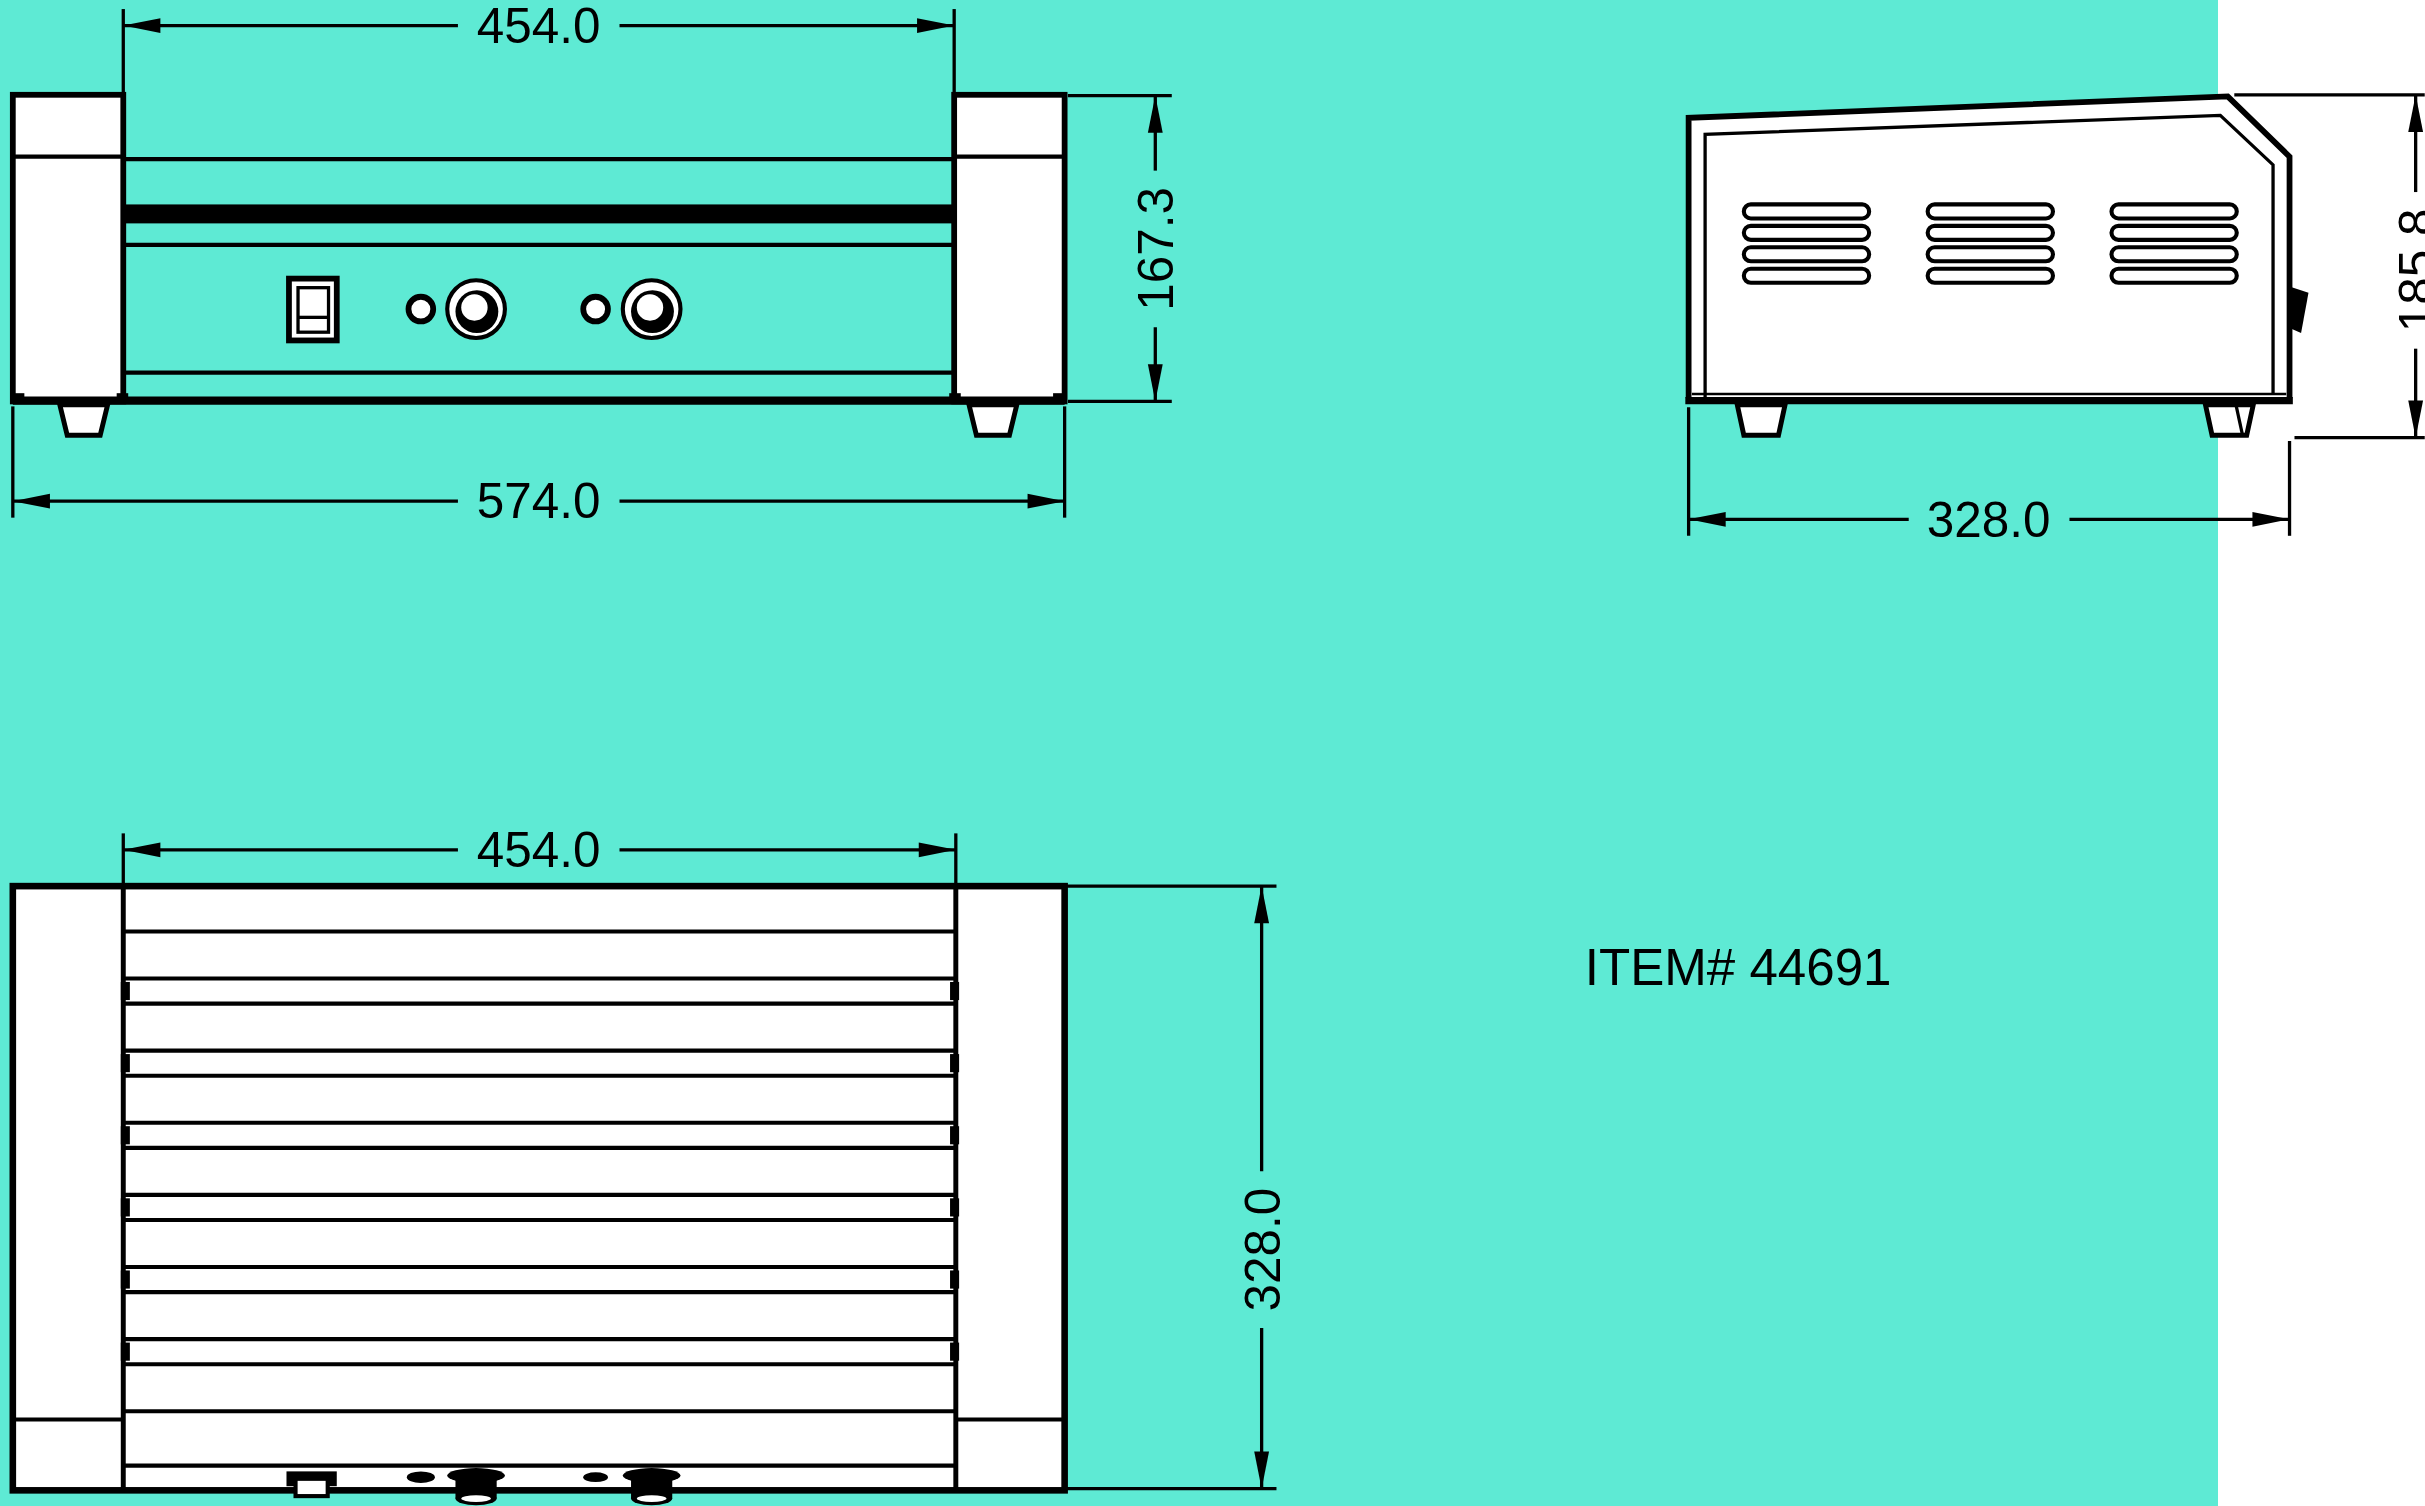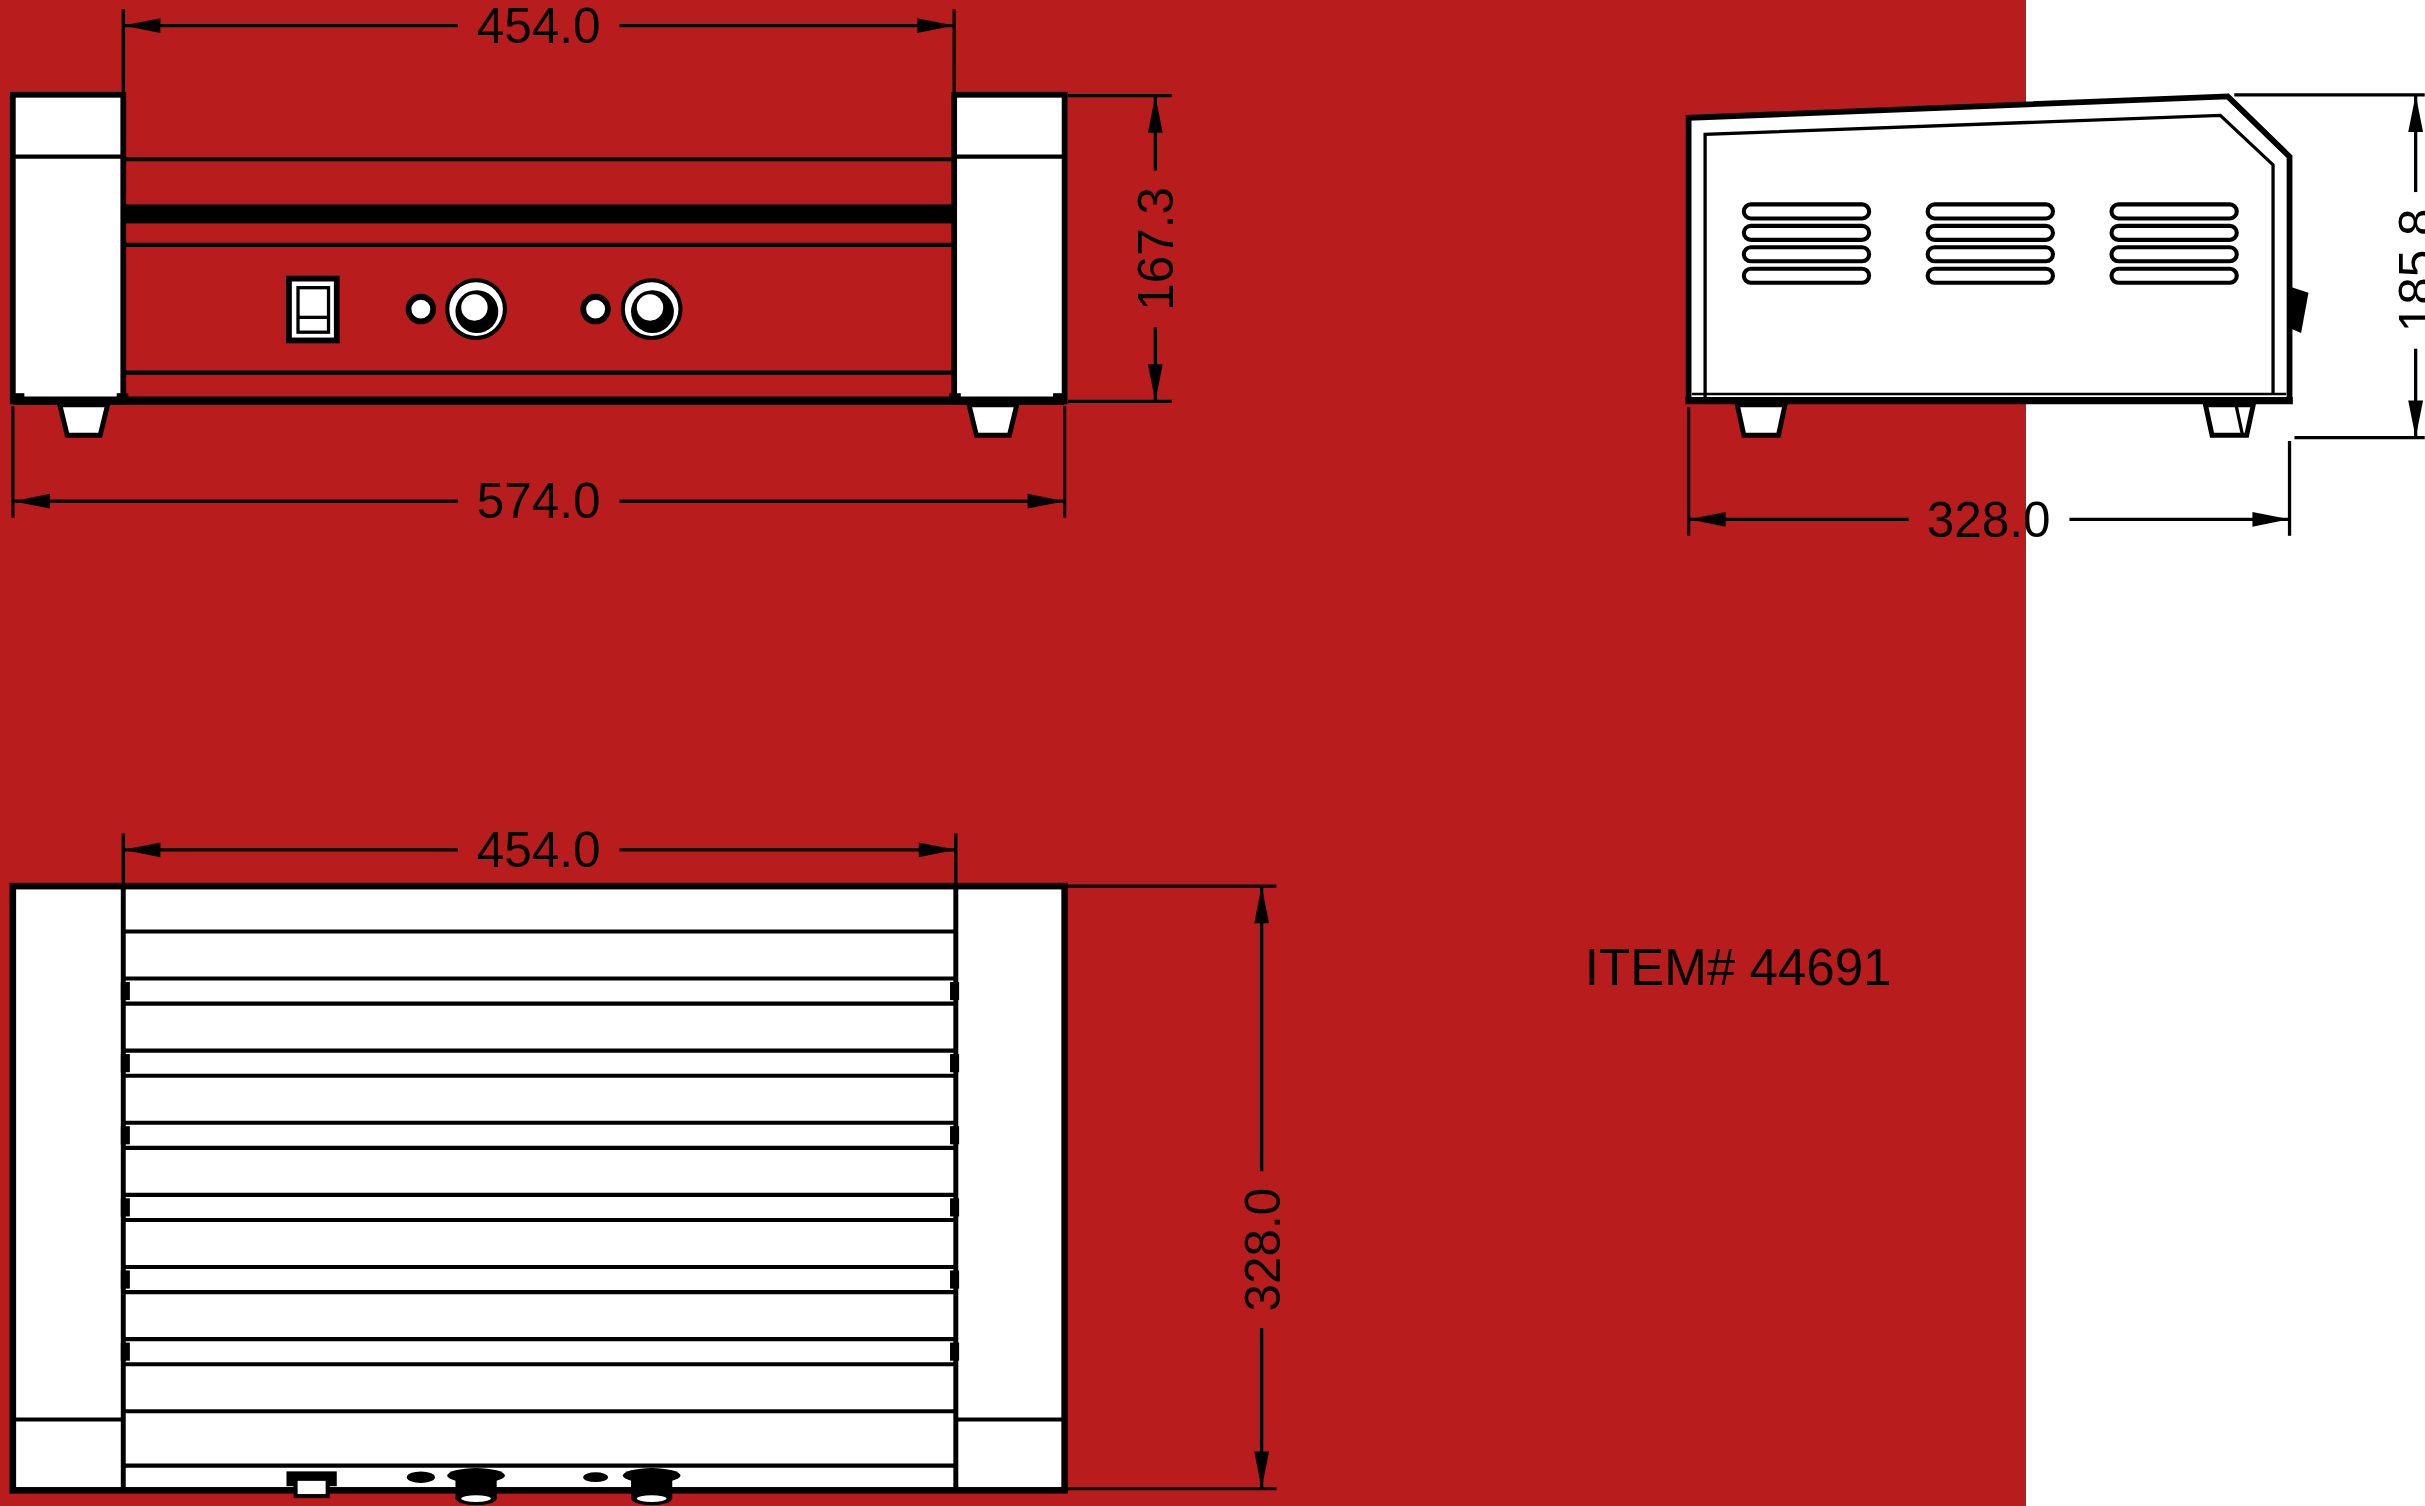--- a/index.html
+++ b/index.html
@@ -1,16 +1,16 @@
 <!DOCTYPE html>
 <html style="font-size:13px"><head>
 <meta charset="utf-8">
 <style>
   html,body{margin:0;padding:0;background:#ffffff;}
-  .page{width:2026px;height:1506px;position:relative;background:#b91c1c;}
+  .page{width:2218px;height:1506px;position:relative;background:#5eead4;}
   svg{display:block}
   .ln{stroke:#000000;fill:none;stroke-linecap:butt}
   .dim{stroke:#000000;fill:none}
   .blk{fill:#000000;stroke:none}
   .wht{fill:#ffffff}
   .dim-text{font-family:"Liberation Sans", sans-serif;font-size:60px;fill:#000;}
   .item-text{font-family:"Liberation Sans", sans-serif;font-size:62px;fill:#000;}
 </style>
 </head>
 <body>

